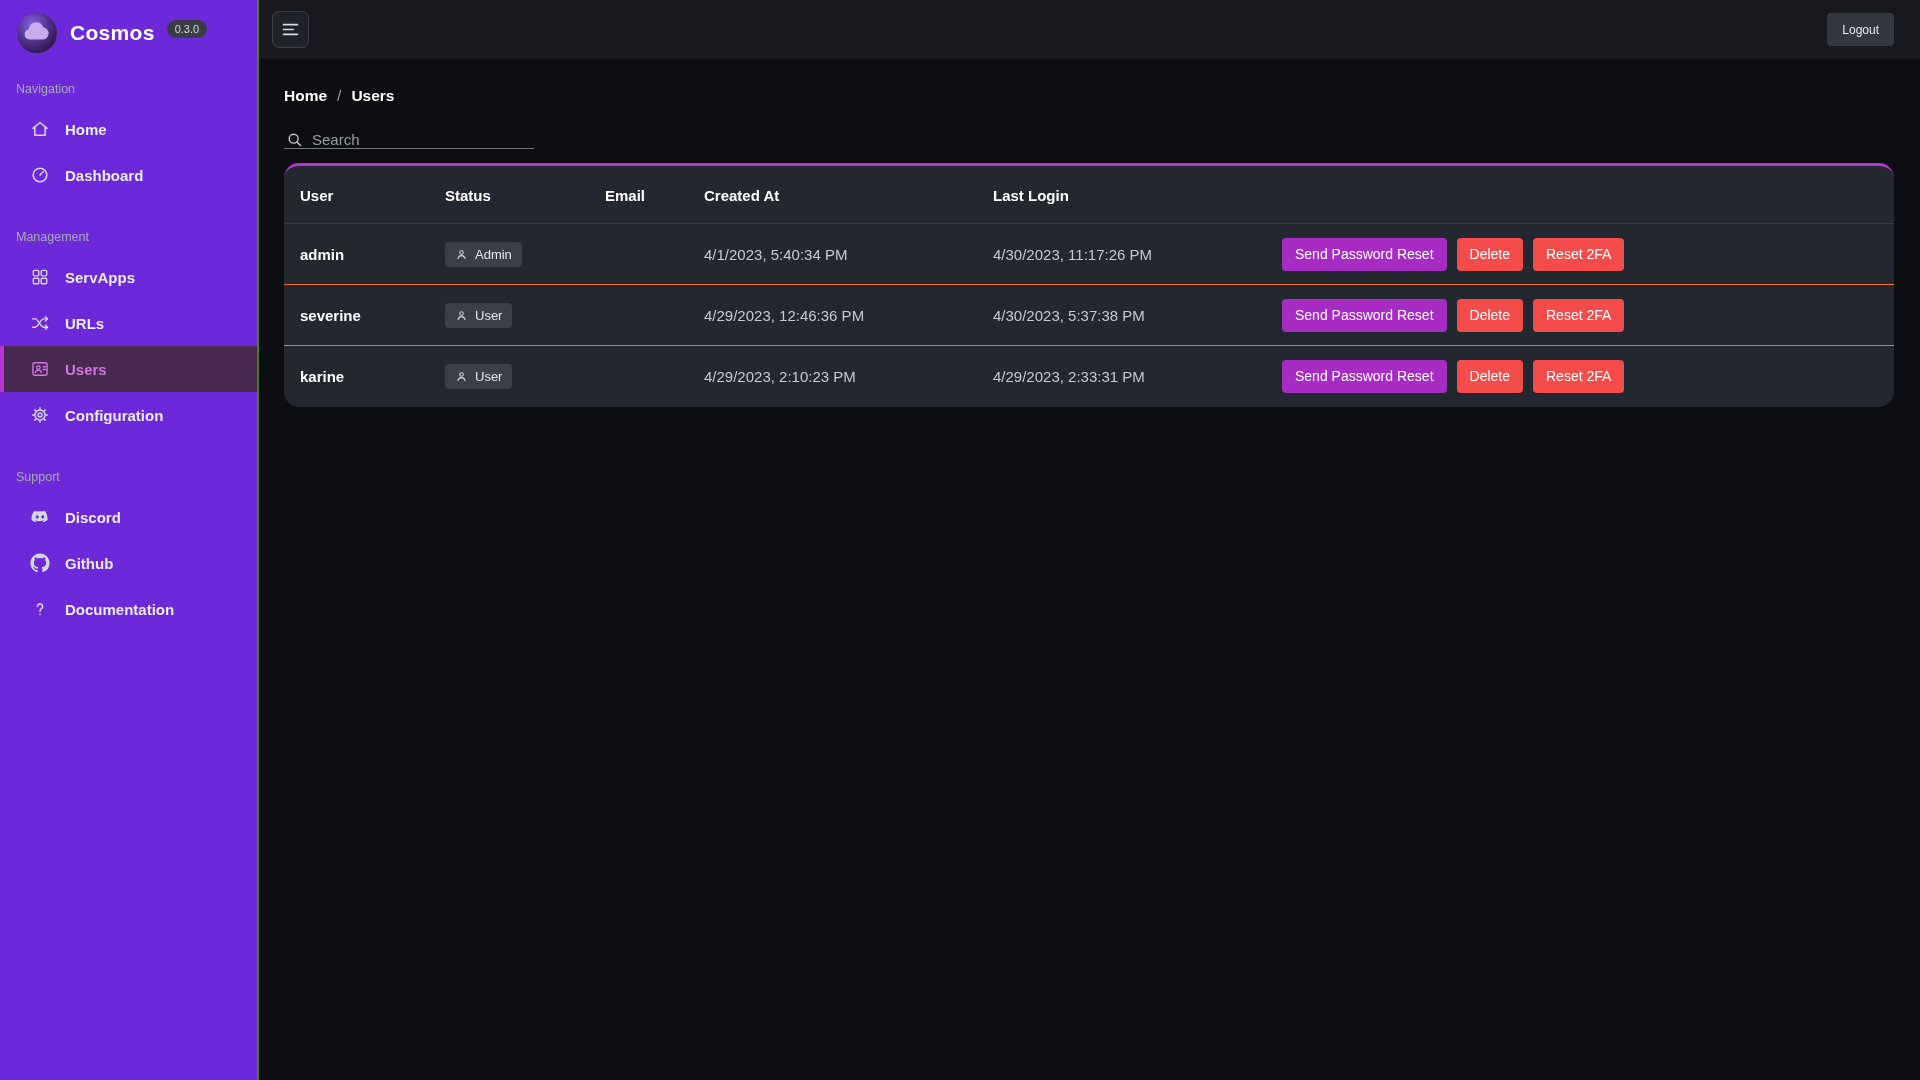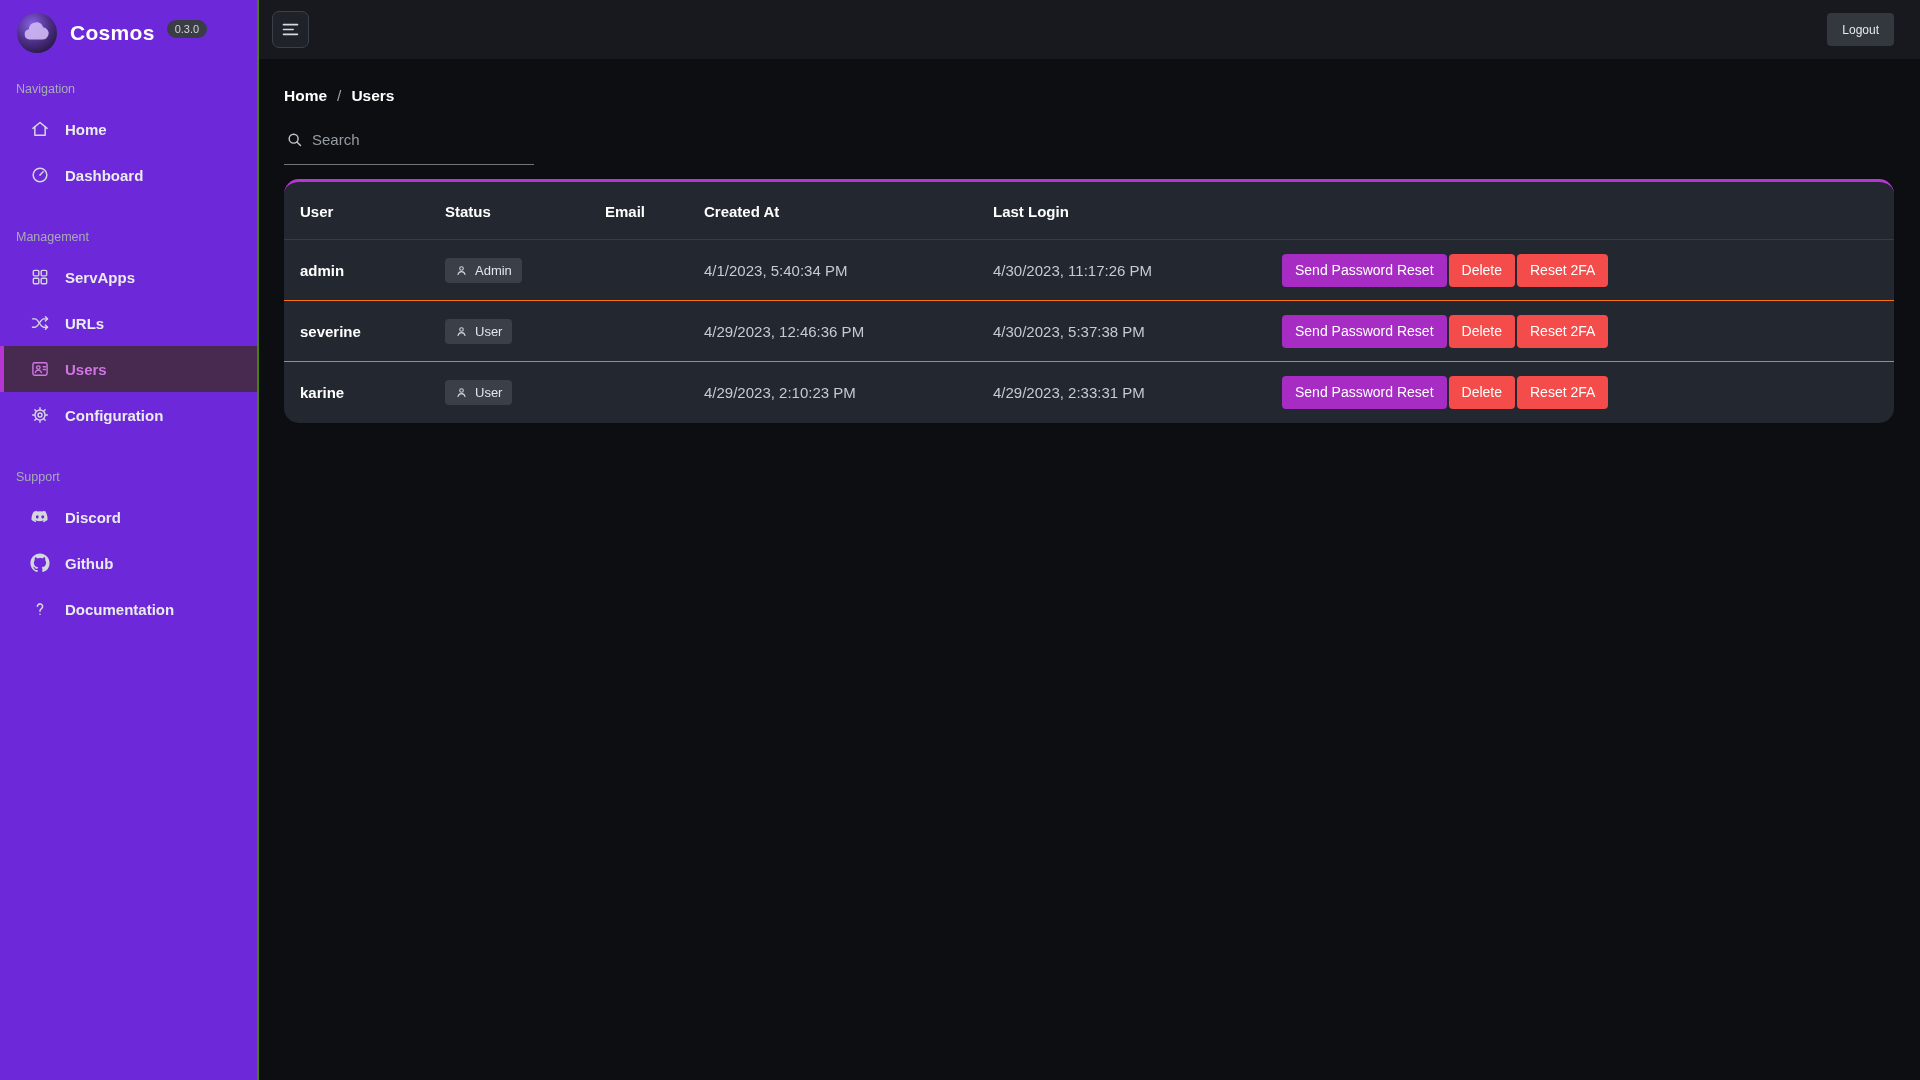--- a/index.html
+++ b/index.html
@@ -35,34 +35,34 @@
   .content { padding:28px 26px 0 25px; }
   .breadcrumb { display:flex; align-items:center; gap:10px; font-size:15.5px; font-weight:700; color:#ffffff; }
   .breadcrumb .sep { color:#9aa0a8; font-weight:400; }
   .breadcrumb .crumb { cursor:pointer; }
 
   .toolbar { margin-top:27px; display:flex; gap:9px; }
   .btn { display:inline-flex; align-items:center; gap:9px; height:34px; padding:0 15px; border:none; border-radius:4px; color:#ffffff; font-size:14.5px; cursor:pointer; font-family:inherit; }
   .btn-purple { background:var(--accent-purple); }
   .btn .bicon { width:19px; height:19px; display:flex; }
 
-  .searchbox { margin-top:22px; width:250px; display:flex; align-items:center; gap:9px; border-bottom:1px solid #70757d; padding:4px 2px 16px; }
+  .searchbox { margin-top:22px; width:250px; display:flex; align-items:center; gap:9px; border-bottom:1px solid #70757d; padding:4px 2px 0; }
   .searchbox .sicon { width:17px; height:17px; color:#c3c7cd; display:flex; flex:none; }
   .searchbox input { background:transparent; border:none; outline:none; color:#e6e8eb; font-size:15px; width:100%; font-family:inherit; }
   .searchbox input::placeholder { color:#969ca4; }
 
   .table-card { margin-top:14px; background:#23272f; border-radius:15px; border-top:3px solid var(--accent-purple-bright); overflow:hidden; }
   table { width:100%; border-collapse:collapse; table-layout:fixed; }
   th { text-align:left; font-size:15px; font-weight:700; color:#ffffff; padding:21px 10px 19px 16px; border-bottom:1px solid #363c45; }
   td { font-size:15px; color:#c6cad1; padding:0 10px 0 16px; height:61px; border-bottom:1px solid #f97316; }
   tr:last-child td { border-bottom:none; }
   .user-name { font-weight:700; color:#ffffff; }
   .chip { display:inline-flex; align-items:center; gap:7px; background:#3a3f48; color:#e2e5e9; border-radius:4px; padding:5px 10px; font-size:13px; }
   .chip .cicon { width:13px; height:13px; color:#cfd3da; display:flex; }
-  .actions { display:flex; align-items:center; gap:2px; }
+  .actions { display:flex; align-items:center; gap:10px; }
   .abtn { height:33px; border:none; border-radius:4px; color:#ffffff; font-size:14px; padding:0 13px; cursor:pointer; font-family:inherit; white-space:nowrap; }
   .abtn-purple { background:var(--accent-purple); }
   .abtn-red { background:var(--danger-red); }
 
   svg { display:block; }
 </style>
 </head>
 <body>
 
 <div class="app">

